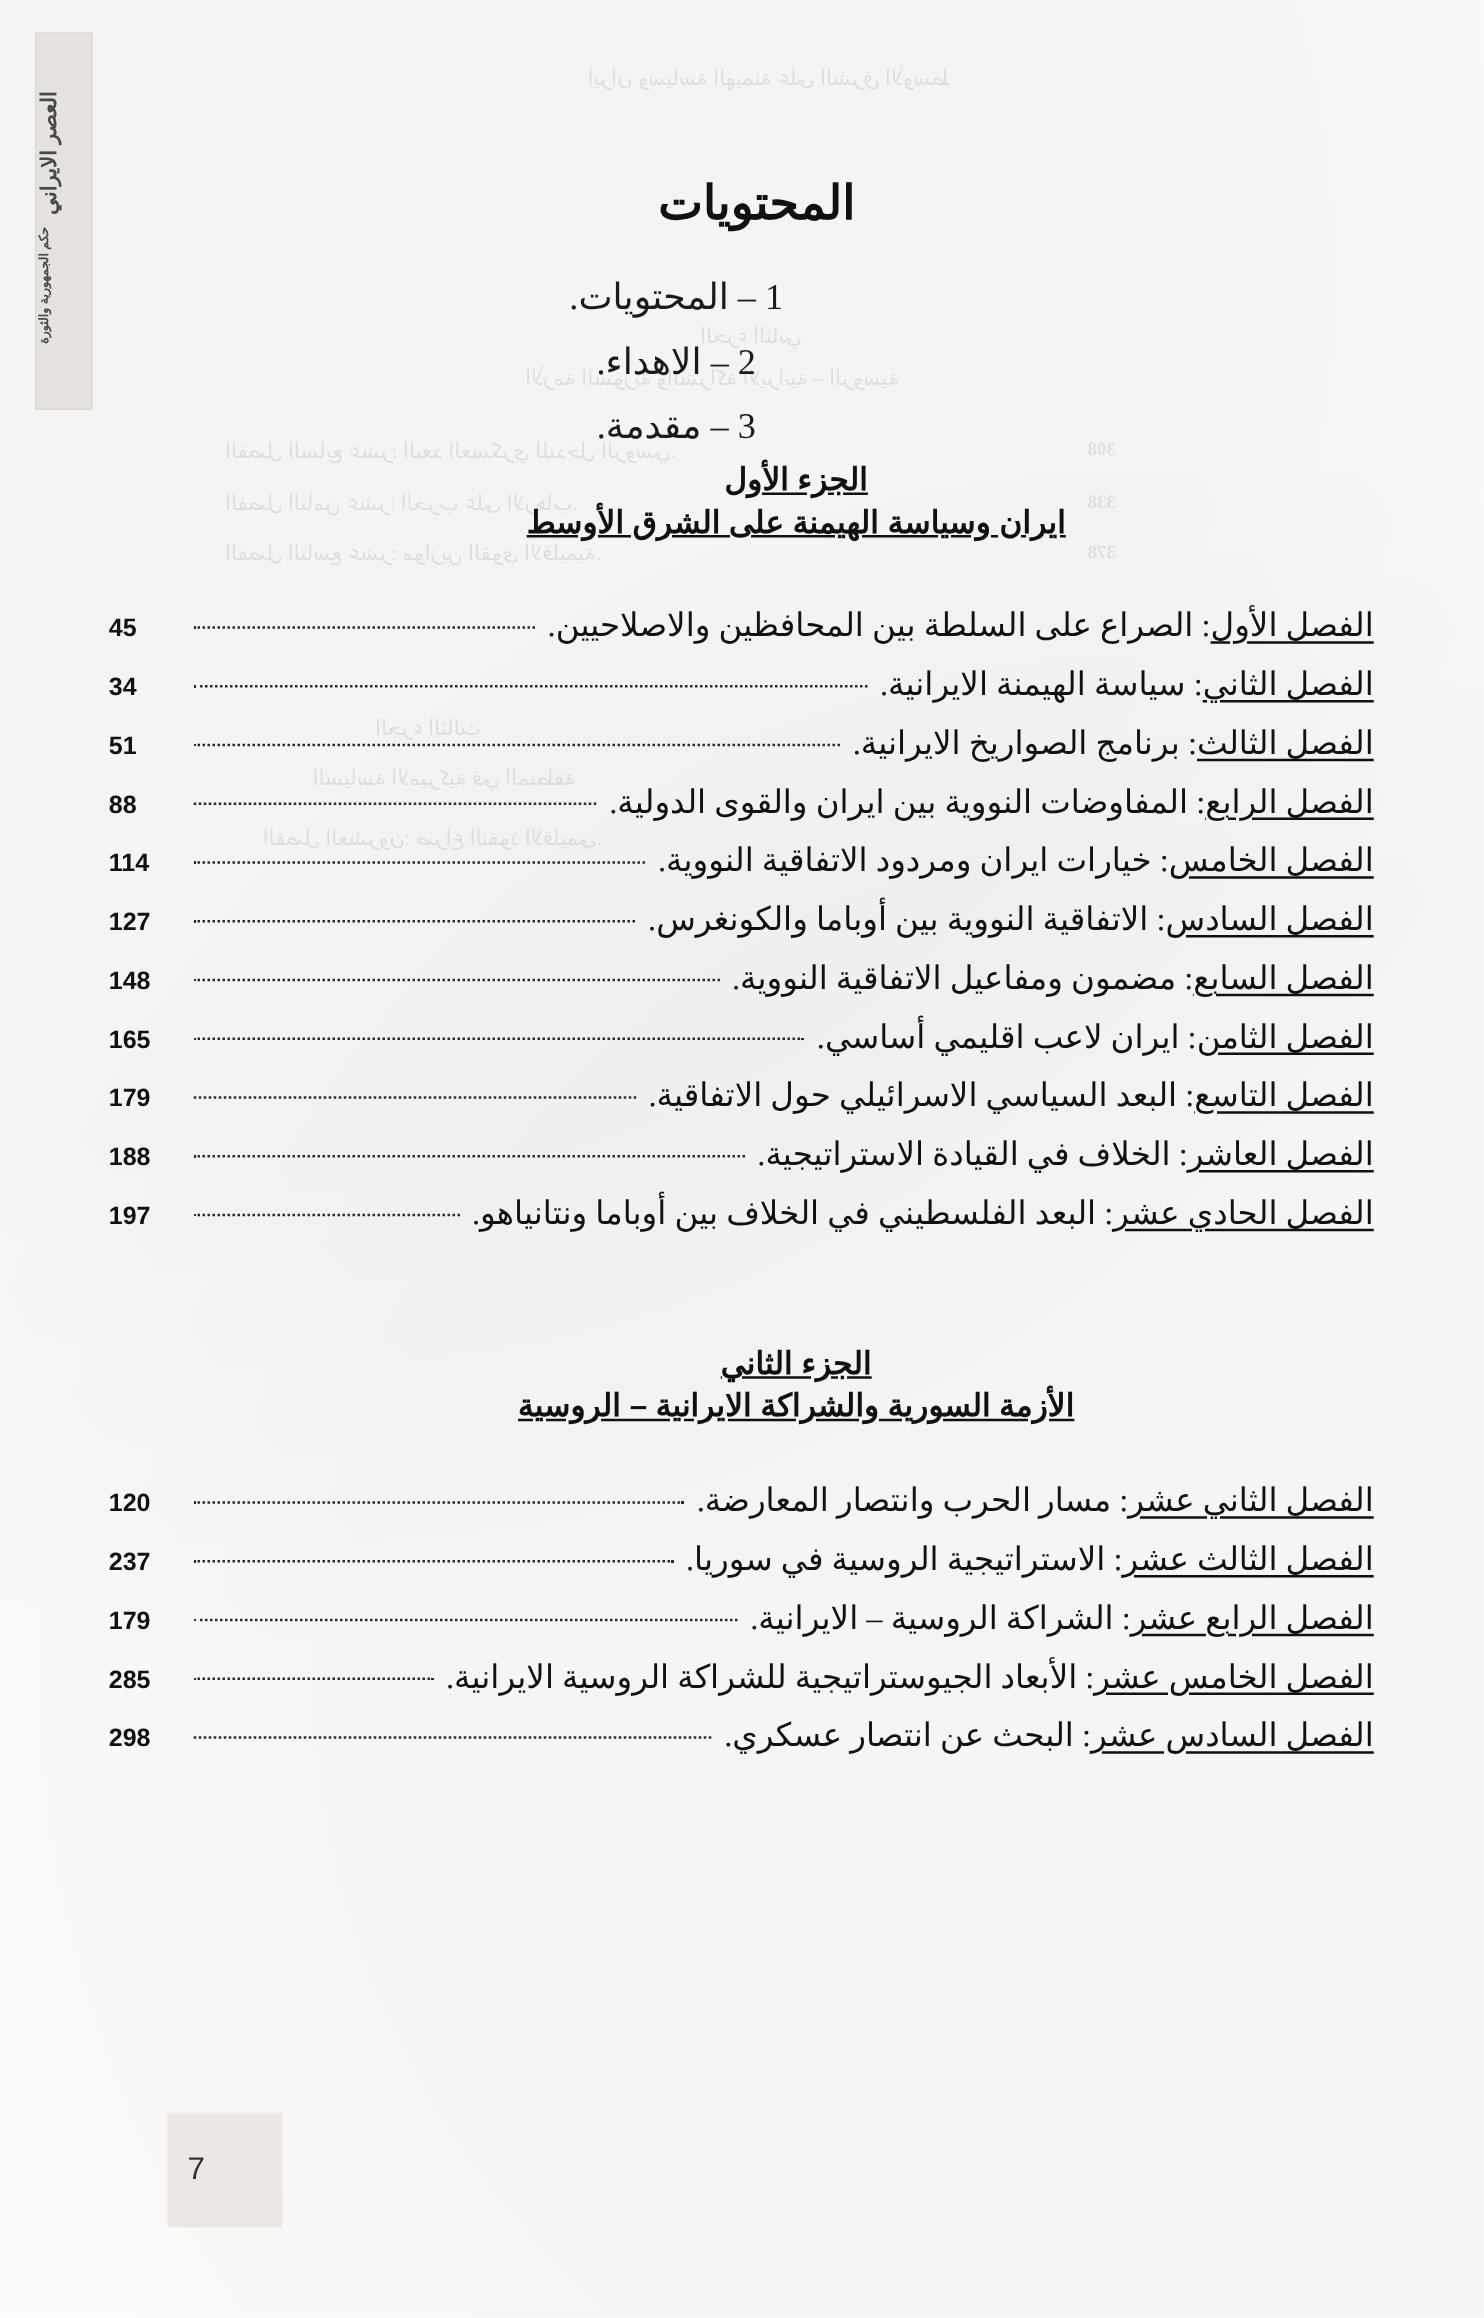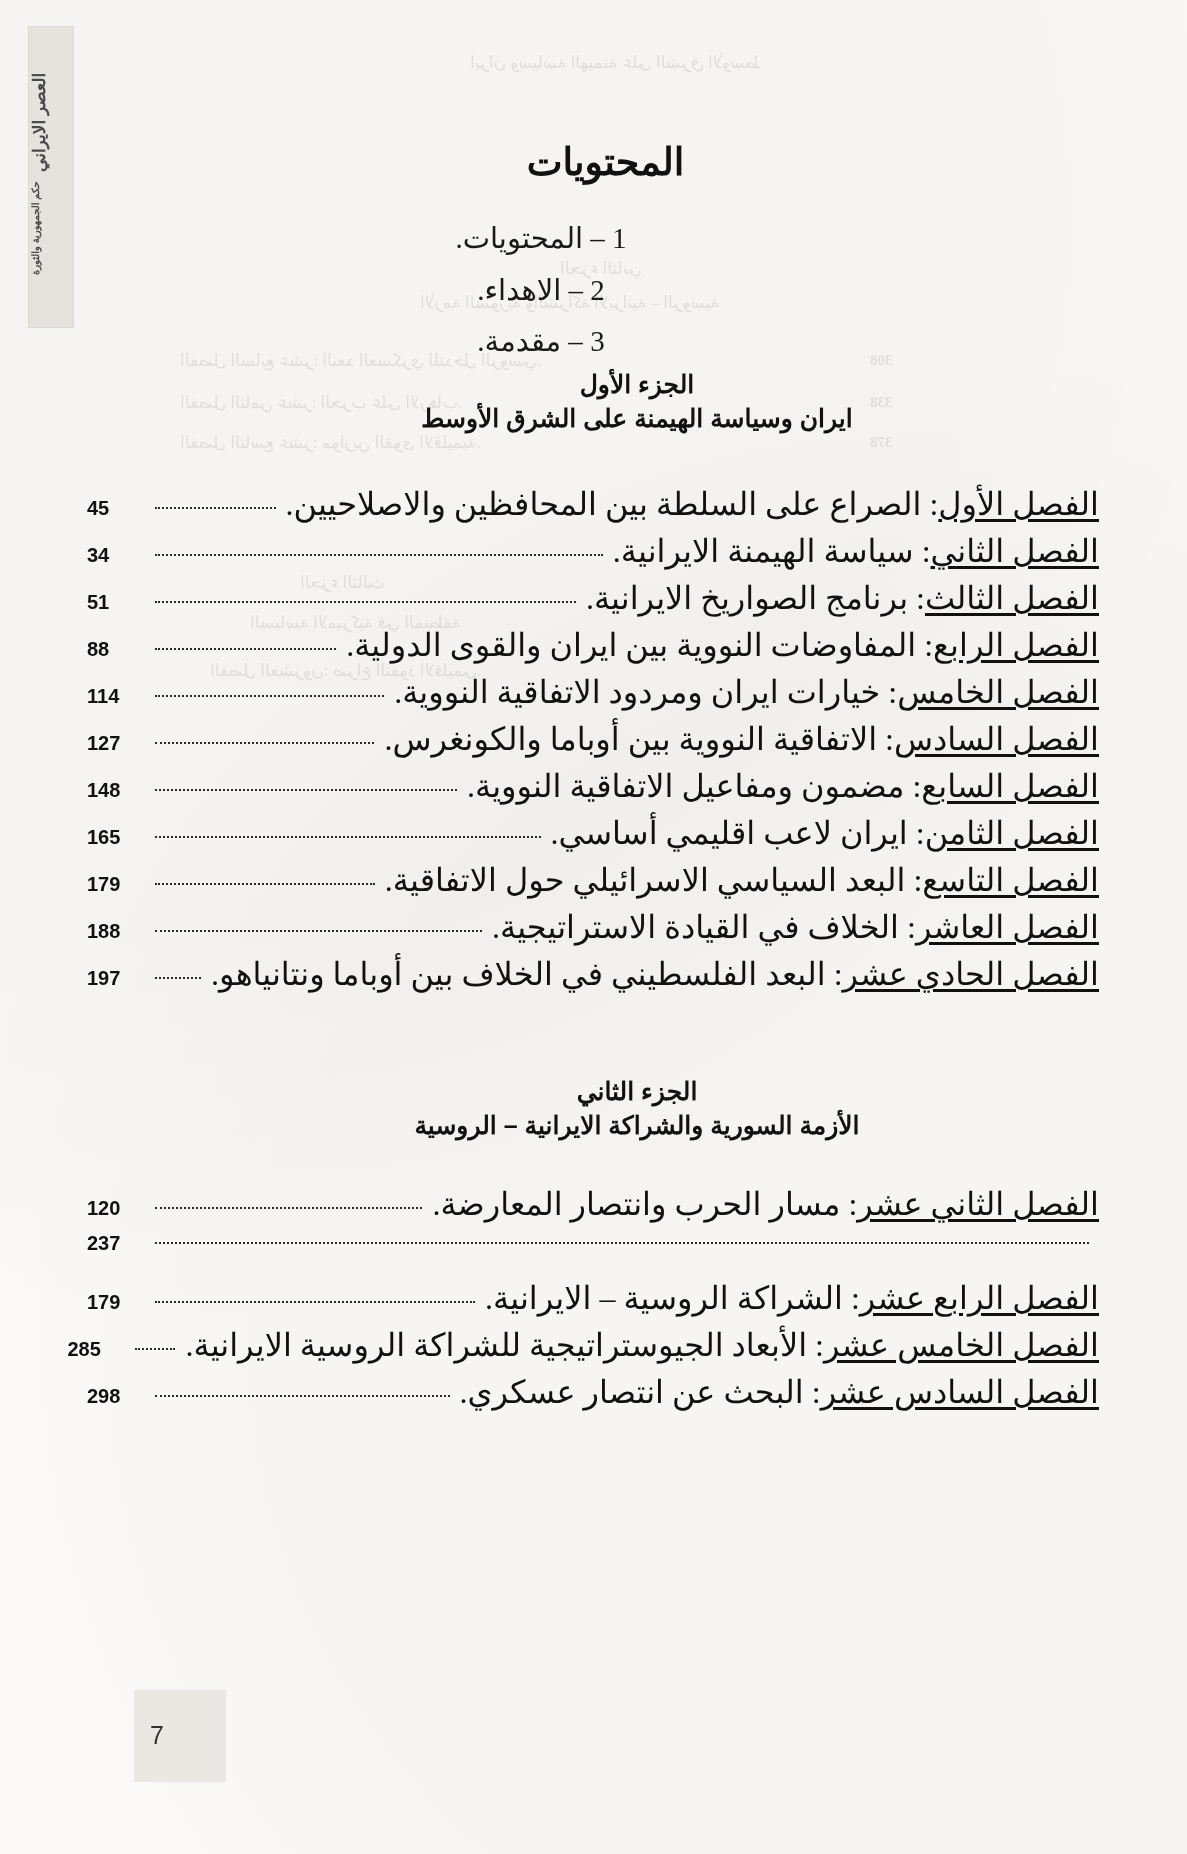--- a/index.html
+++ b/index.html
@@ -123,20 +123,21 @@
     padding-right: 0;
     margin-right: 255px;
   }
 
   .part-header {
     position: absolute;
     width: 1100px;
     text-align: center;
     font-family: "Liberation Sans", sans-serif;
     color: #111;
+    text-decoration: underline;
   }
   .part-header .pnum {
     font-size: 25px;
     font-weight: bold;
     line-height: 1.35;
   }
   .part-header .ptitle {
     font-size: 25px;
     font-weight: bold;
     line-height: 1.35;
@@ -152,21 +153,21 @@
   #toc-one { top: 485px; }
   #toc-two { top: 1185px; }
 
   .toc-row {
     display: flex;
     align-items: baseline;
     direction: rtl;
     height: 47px;
   }
   .toc-label {
-    font-size: 32px;
+    font-size: 26px;
     white-space: nowrap;
     color: #111;
   }
   .toc-label .chap {
     text-decoration: underline;
     text-underline-offset: 4px;
   }
   .toc-dots {
     flex: 1 1 auto;
     margin: 0 10px 0 12px;
@@ -320,20 +321,21 @@
 
     <div class="toc" id="toc-two">
 
       <div class="toc-row">
         <span class="toc-label"><span class="chap">الفصل الثاني عشر</span><span>: مسار الحرب وانتصار المعارضة.</span></span>
         <span class="toc-dots"></span>
         <span class="toc-page">120</span>
       </div>
 
       <div class="toc-row">
+        <span class="toc-label"><span class="chap">الفصل الثالث عشر</span><span>: الاستراتيجية الروسية في سوريا.</span></span>
         <span class="toc-dots"></span>
         <span class="toc-page">237</span>
       </div>
 
       <div class="toc-row">
         <span class="toc-label"><span class="chap">الفصل الرابع عشر</span><span>: الشراكة الروسية – الايرانية.</span></span>
         <span class="toc-dots"></span>
         <span class="toc-page">179</span>
       </div>
 

